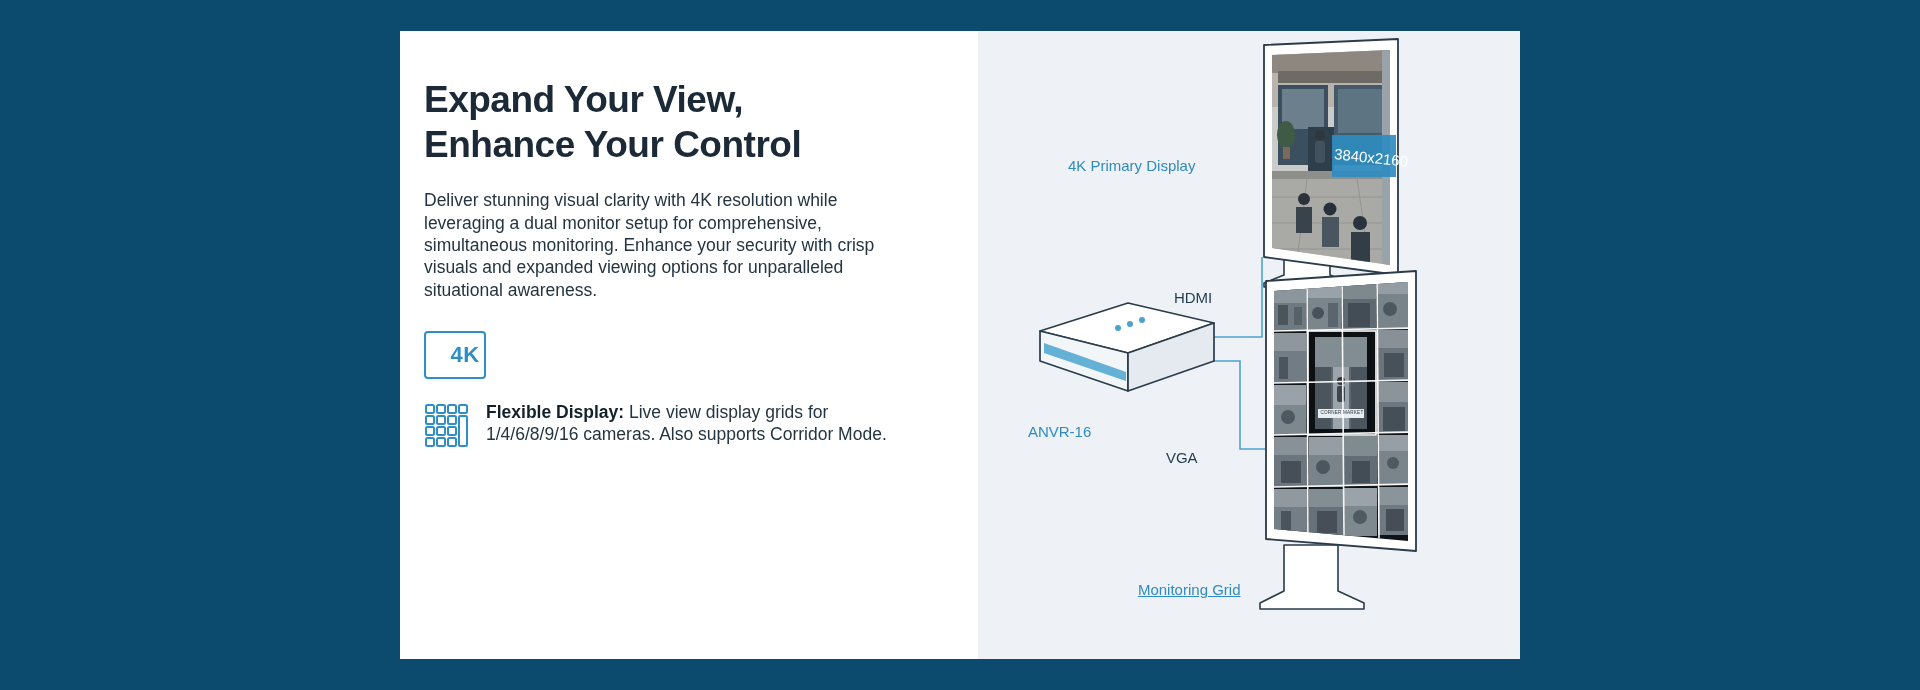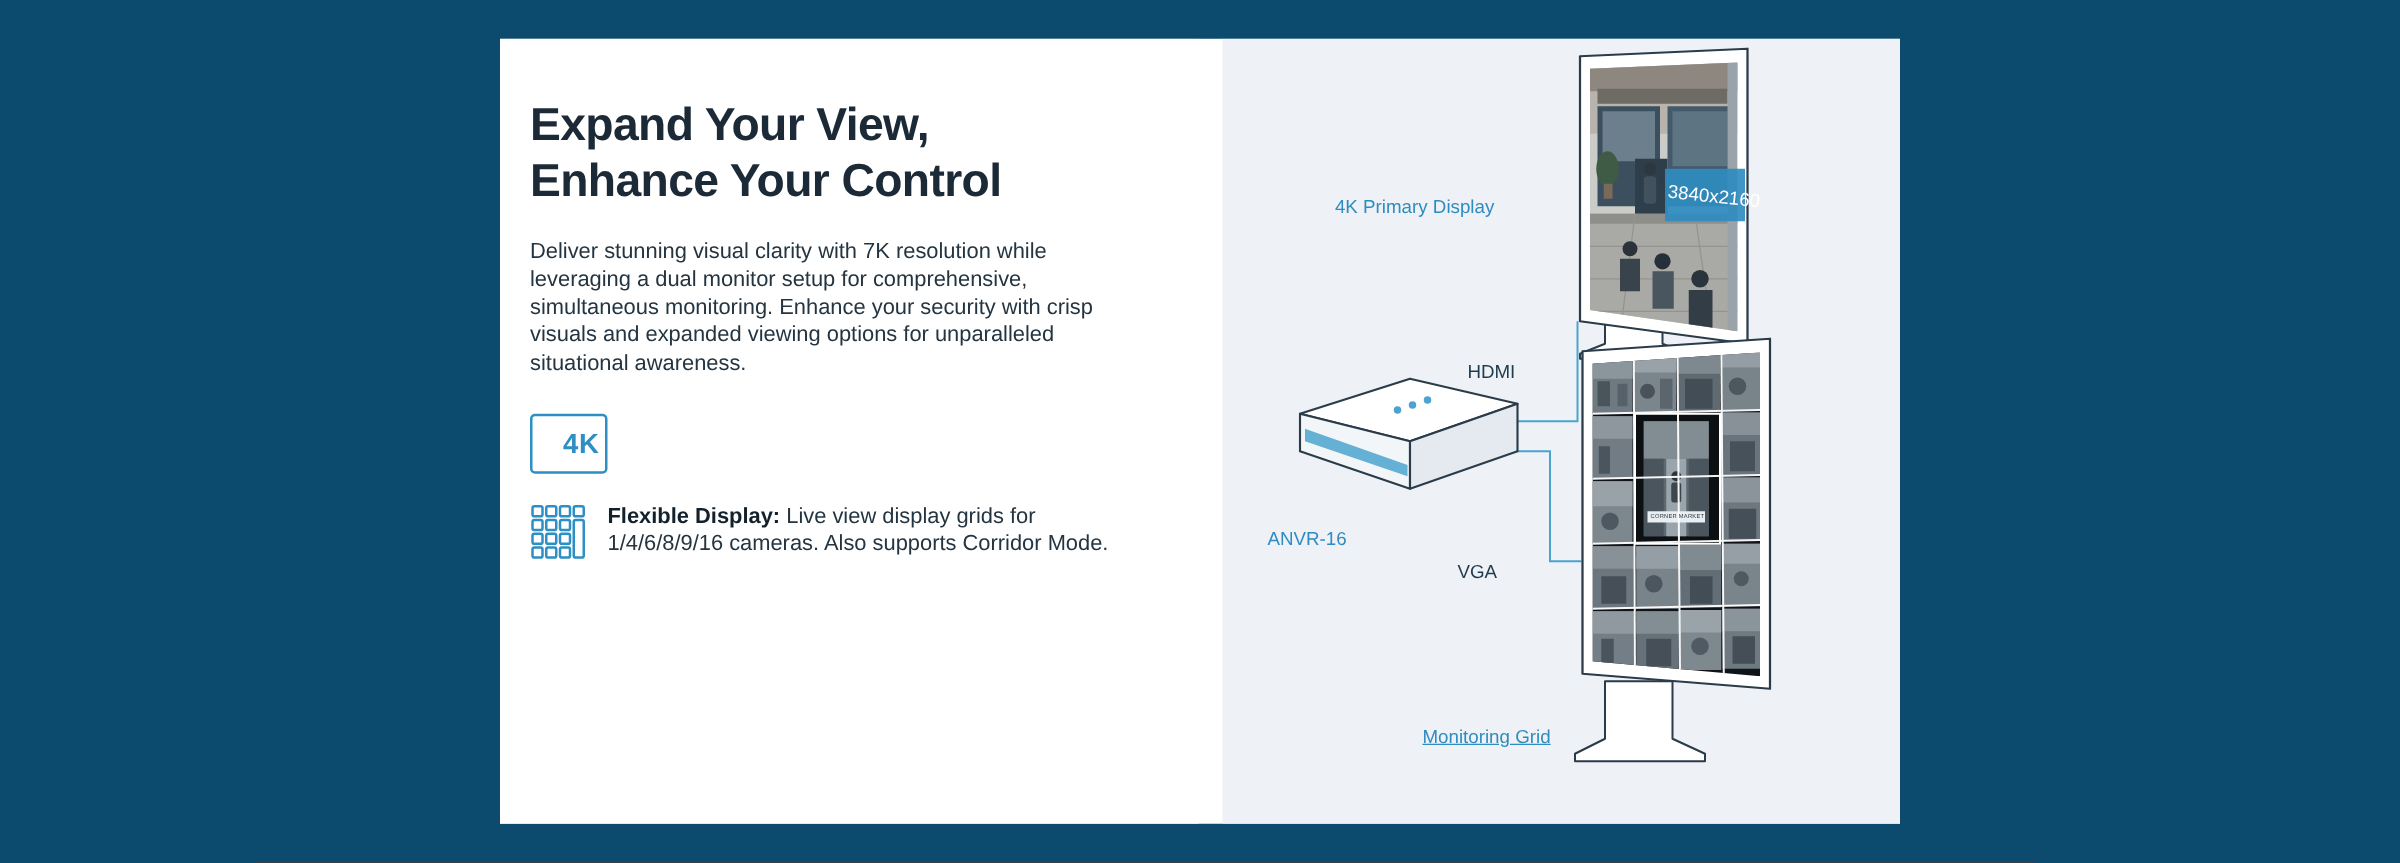--- a/index.html
+++ b/index.html
@@ -130,21 +130,21 @@
 
   .diagram-label {
     position: absolute;
     color: #2f8cc0;
     font-size: 15px;
     white-space: nowrap;
   }
 
   .label-primary  { left: 90px;  top: 126px; }
   .label-hdmi     { left: 196px; top: 258px; color:#1f3b4d; }
-  .label-anvr     { left: 36px;  top: 392px; }
+  .label-anvr     { left: 50px;  top: 392px; }
   .label-vga      { left: 188px; top: 418px; color:#1f3b4d; }
   .label-grid     { left: 160px; top: 550px; text-decoration: underline; }
 
   .svg-layer {
     position: absolute;
     left: 0;
     top: 0;
     width: 552px;
     height: 628px;
   }
@@ -154,21 +154,21 @@
 
 <div id="page">
 
   <div class="card">
 
     <div class="left-panel">
 
       <h1 class="headline">Expand Your View,
 Enhance Your Control</h1>
 
-      <p class="body-copy">Deliver stunning visual clarity with 7K resolution while leveraging a dual monitor setup for comprehensive, simultaneous monitoring. Enhance your security with crisp visuals and expanded viewing options for unparalleled situational awareness.</p>
+      <p class="body-copy">Deliver stunning visual clarity with 4K resolution while leveraging a dual monitor setup for comprehensive, simultaneous monitoring. Enhance your security with crisp visuals and expanded viewing options for unparalleled situational awareness.</p>
 
       <div class="feature">
         <div class="feature-icon">
           <div class="icon-4k">4K</div>
         </div>
       </div>
 
 
       <div class="feature">
         <div class="feature-icon">

